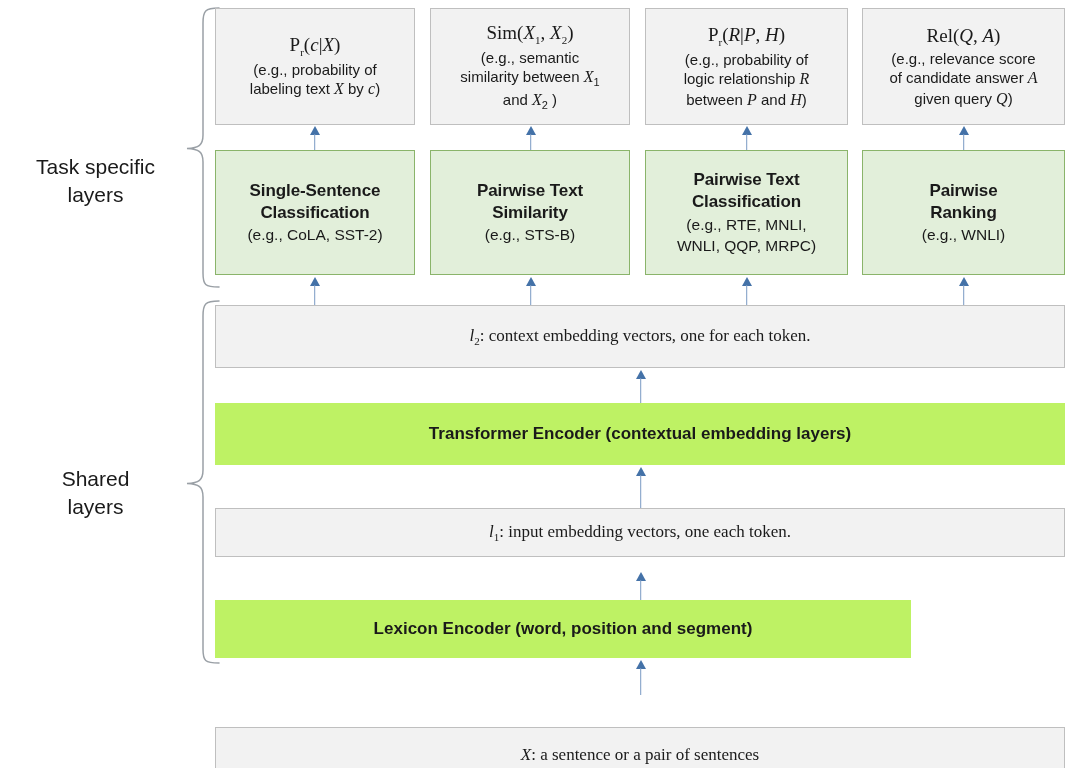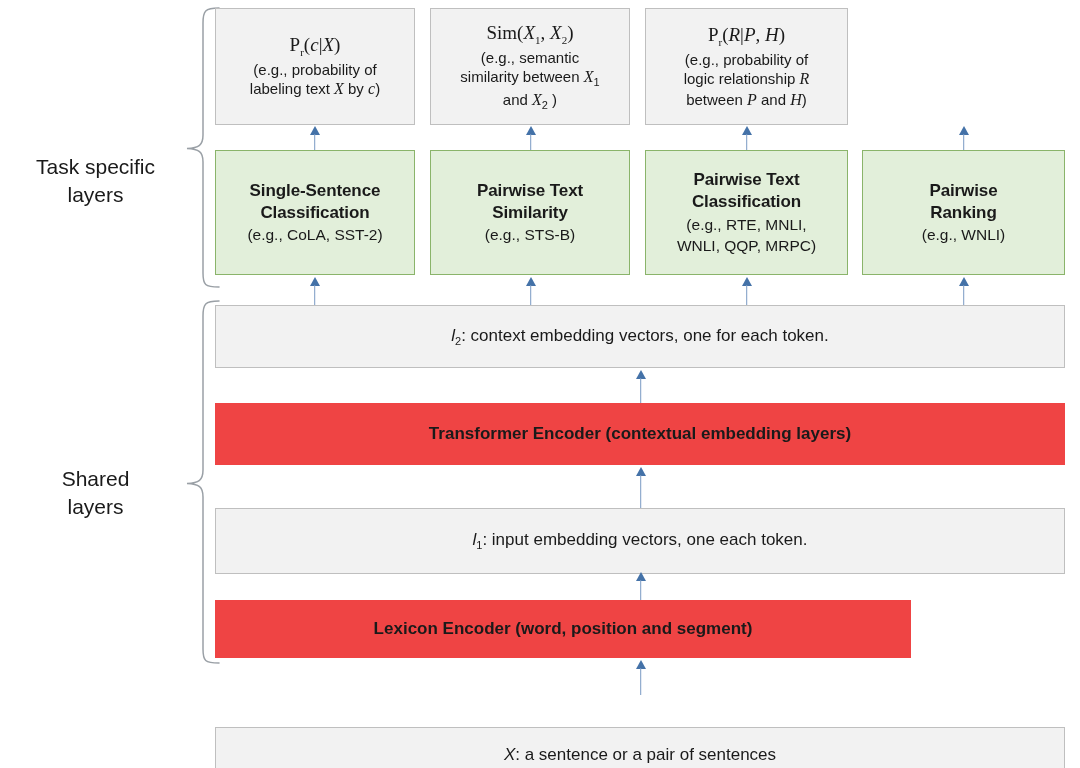--- a/index.html
+++ b/index.html
@@ -28,36 +28,36 @@
     border:1px solid #bfbfbf;
     color:#1a1a1a;
   }
   
   .green{
     background:#e2efda;
     border:1px solid #8ab46a;
   }
   
   .blue{
-    background:#ef4444;
+    background:#bef264;
     border:2px solid #4b689;
   }
   .math{font-family:"Liberation Serif", serif;font-size:19px;}
   .math i{font-style:italic;}
   .sub{font-size:11px;vertical-align:sub;font-style:normal;}
   .subr{font-size:11px;vertical-align:sub;}
   .desc{font-size:15px;font-weight:400;margin-top:1px;}
   .desc i{font-family:"Liberation Serif", serif;font-style:italic;font-size:16px;}
 
   .green .hdr{font-size:17px;font-weight:bold;letter-spacing:-0.1px;}
   .green .ex{font-size:15.5px;font-weight:400;margin-top:2px;}
 
   .blue .lbl{font-size:17px;font-weight:bold;}
 
-  .grey .wide{font-size:17px;font-family:Liberation Sans, sans-serif;}
+  .grey .wide{font-size:17px;font-family:Liberation Serif, serif;}
   .grey .wide i{font-style:italic;}
 
   
   .arrow{position:absolute;}
   .arrow .shaft{
     position:absolute;left:50%;transform:translateX(-50%);
     width:1.6px;background:#7a9ac4;top:8px;bottom:0;
   }
   .arrow .head{
     position:absolute;left:50%;top:0;transform:translateX(-50%);
@@ -110,20 +110,24 @@
   <div class="box grey" style="left:430px;top:8px;width:200px;height:117px;padding:4px 8px;">
     <div class="math">Sim(<i>X</i><span class="sub">1</span>, <i>X</i><span class="sub">2</span>)</div>
     <div class="desc">(e.g., semantic<br>similarity between <i>X</i><span class="sub">1</span><br>and <i>X</i><span class="sub">2</span> )</div>
   </div>
 
   <div class="box grey" style="left:645px;top:8px;width:203px;height:117px;padding:4px 8px;">
     <div class="math">P<span class="subr">r</span>(<i>R</i>|<i>P</i>, <i>H</i>)</div>
     <div class="desc">(e.g., probability of<br>logic relationship <i>R</i><br>between <i>P</i> and <i>H</i>)</div>
   </div>
 
+  <div class="box grey" style="left:862px;top:8px;width:203px;height:117px;padding:4px 8px;">
+    <div class="math">Rel(<i>Q</i>, <i>A</i>)</div>
+    <div class="desc">(e.g., relevance score<br>of candidate answer <i>A</i><br>given query <i>Q</i>)</div>
+  </div>
 
   <div class="arrow" style="left:308px;top:126px;width:13px;height:24px;">
       <div class="head"></div>
       <div class="shaft"></div>
     </div>
   <div class="arrow" style="left:524px;top:126px;width:13px;height:24px;">
       <div class="head"></div>
       <div class="shaft"></div>
     </div>
   <div class="arrow" style="left:740px;top:126px;width:13px;height:24px;">
@@ -188,21 +192,21 @@
 
   <div class="box blue" style="left:215px;top:403px;width:850px;height:62px;">
     <div class="lbl">Transformer Encoder (contextual embedding layers)</div>
   </div>
 
   <div class="arrow" style="left:634px;top:467px;width:13px;height:41px;">
       <div class="head"></div>
       <div class="shaft"></div>
     </div>
 
-  <div class="box grey" style="left:215px;top:508px;width:850px;height:66px;">
+  <div class="box grey" style="left:215px;top:508px;width:850px;height:49px;">
     <div class="wide"><i>l</i><span class="sub">1</span>: input embedding vectors, one each token.</div>
   </div>
 
   <div class="arrow" style="left:634px;top:572px;width:13px;height:28px;">
       <div class="head"></div>
       <div class="shaft"></div>
     </div>
 
   <div class="box blue" style="left:215px;top:600px;width:696px;height:58px;">
     <div class="lbl">Lexicon Encoder (word, position and segment)</div>

